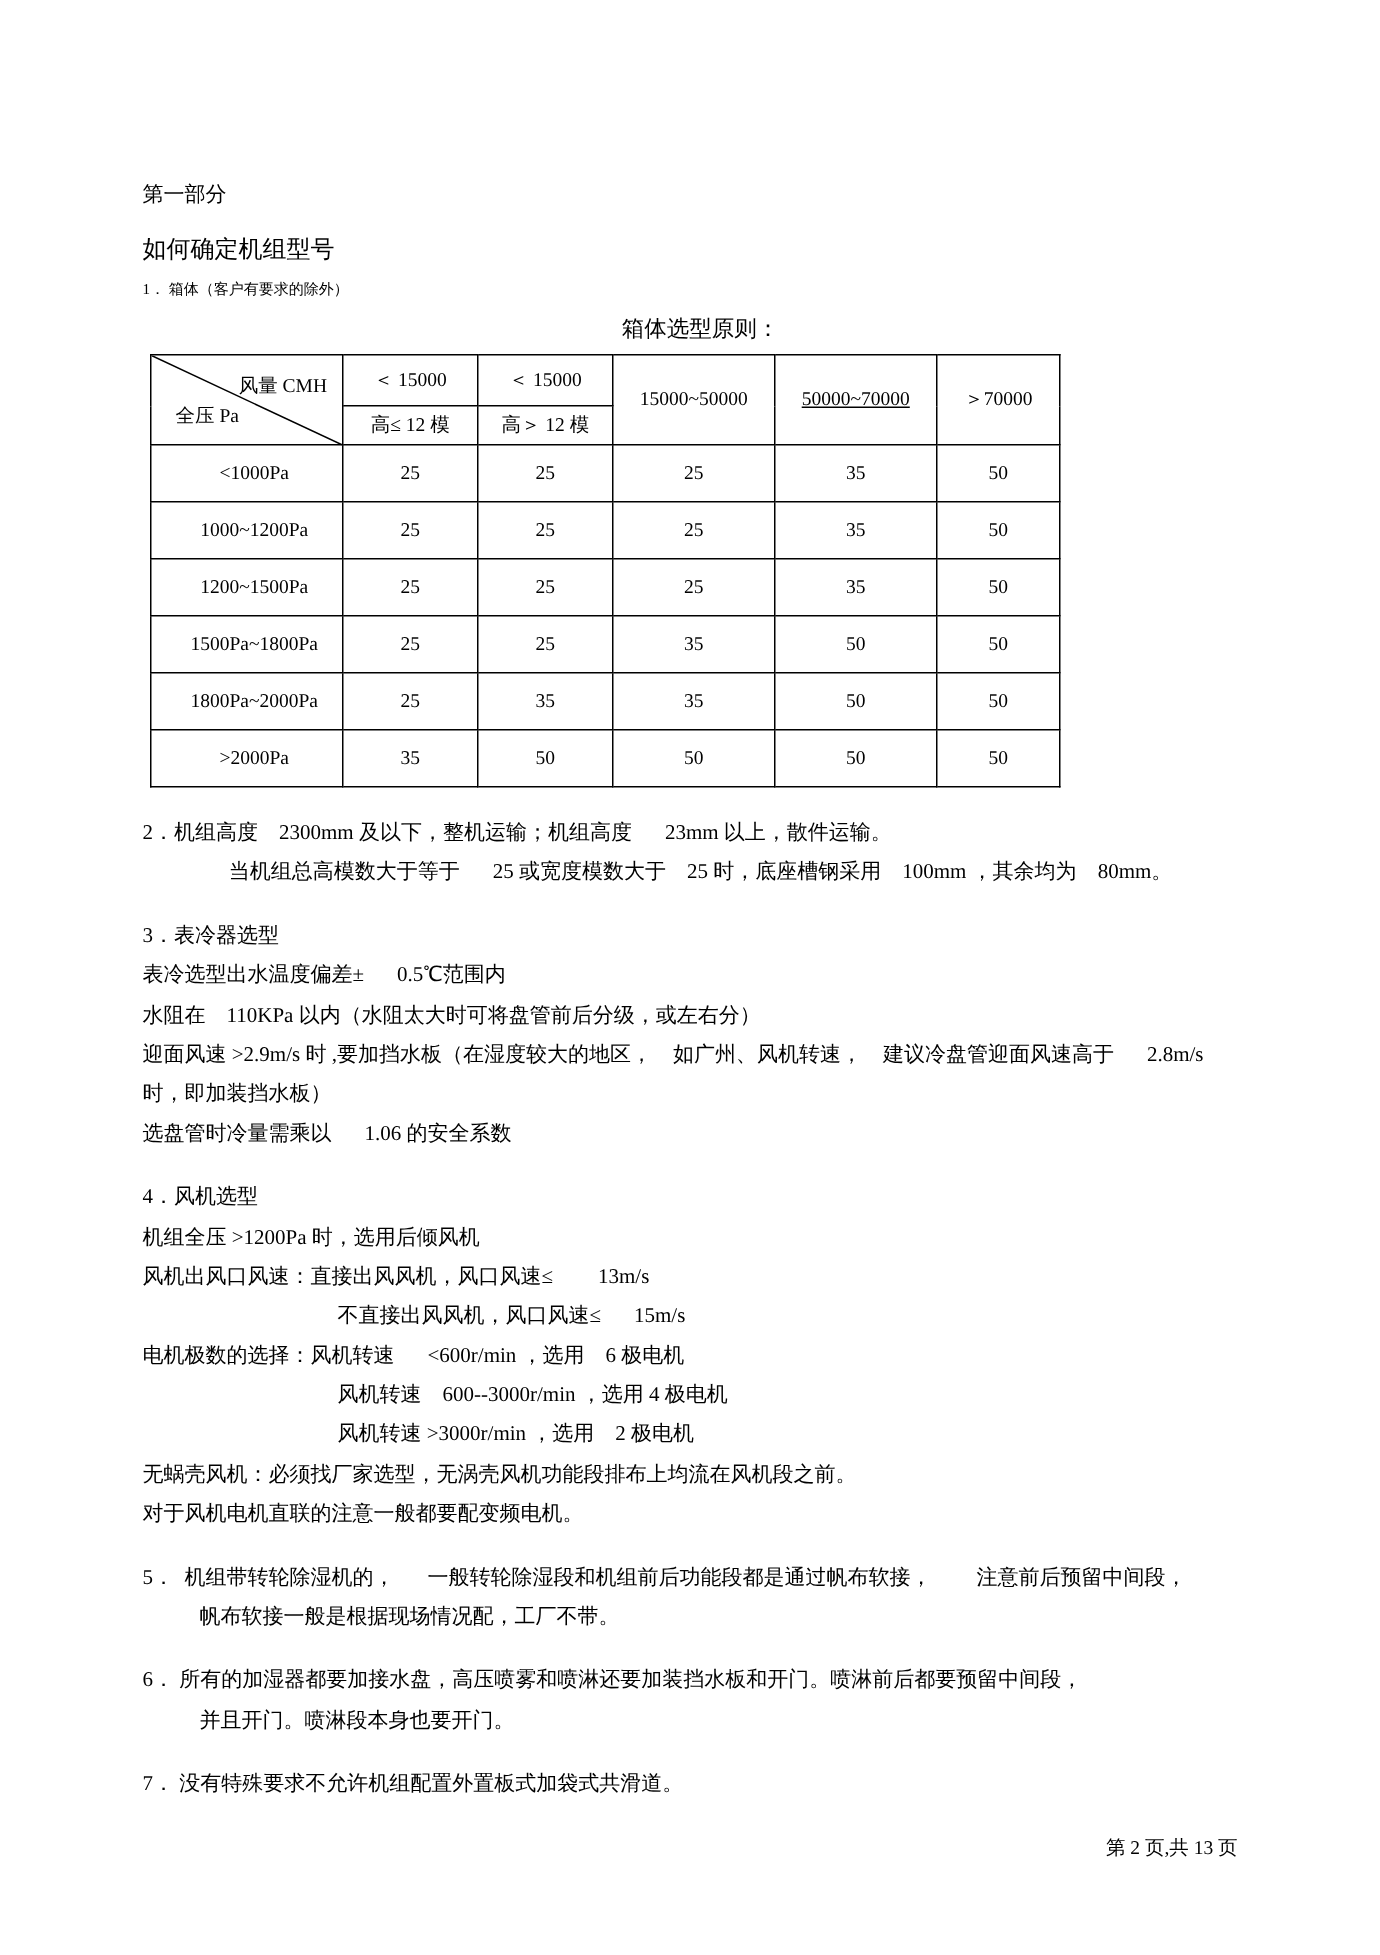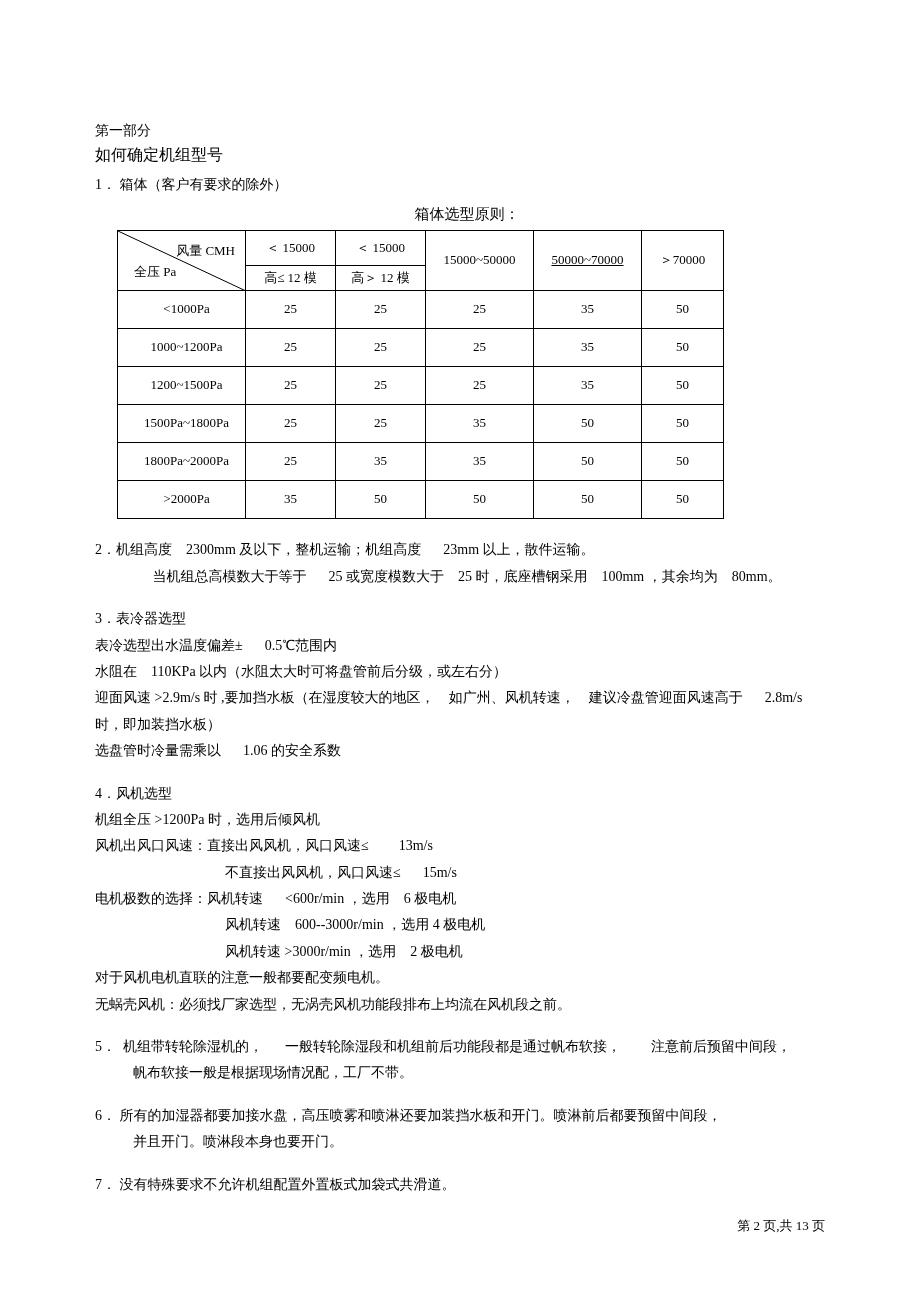--- a/index.html
+++ b/index.html
@@ -5,27 +5,27 @@
     * { margin: 0; padding: 0; box-sizing: border-box; }
     body {
       width: 920px;
       background: #fff;
       font-family: "SimSun", "宋体", serif;
       font-size: 14px;
       color: #000;
       line-height: 1.6;
       padding: 120px 95px 40px 95px;
     }
-    .section-label { font-size: 14px; margin-bottom: 0; }
+    .section-label { font-size: 14px; margin-bottom: 12px; }
     .section-title { font-size: 16px; margin-bottom: 6px; }
-    .item-head { font-size: 14px; margin-bottom: 6px; }
+    .item-head { font-size: 10px; margin-bottom: 6px; }
     .sub-title { font-size: 15px; margin-bottom: 4px; }
     table {
       border-collapse: collapse;
-      margin: 4px 0 20px 22px;
+      margin: 4px 0 20px 5px;
       padding-left: 13px;
     }
     th, td {
       border: 1px solid #000;
       font-weight: normal;
       font-size: 13px;
       text-align: center;
       vertical-align: middle;
       padding: 0;
     }
@@ -188,22 +188,22 @@
   </div>
   <div class="para">
     <span>电机极数的选择：风机转速</span><span class="gap"></span><span>&lt;600r/min ，选用</span><span class="gap-s"></span><span>6 极电机</span>
   </div>
   <div class="para indent2">
     <span>风机转速</span><span class="gap-s"></span><span>600--3000r/min  ，选用</span> <span>4 极电机</span>
   </div>
   <div class="para indent2">
     <span>风机转速</span> <span>&gt;3000r/min ，选用</span><span class="gap-s"></span><span>2 极电机</span>
   </div>
+  <div class="para">无蜗壳风机：必须找厂家选型，无涡壳风机功能段排布上均流在风机段之前。</div>
   <div class="para">对于风机电机直联的注意一般都要配变频电机。</div>
-  <div class="para">无蜗壳风机：必须找厂家选型，无涡壳风机功能段排布上均流在风机段之前。</div>
 </div>
 
 <div class="block">
   <div class="para">
     <span>5．</span>&nbsp;&nbsp;<span>机组带转轮除湿机的，</span><span class="gap"></span><span>一般转轮除湿段和机组前后功能段都是通过帆布软接，</span><span class="gap-l"></span><span>注意前后预留中间段，</span>
   </div>
   <div class="para indent3">帆布软接一般是根据现场情况配，工厂不带。</div>
 </div>
 
 <div class="block">

